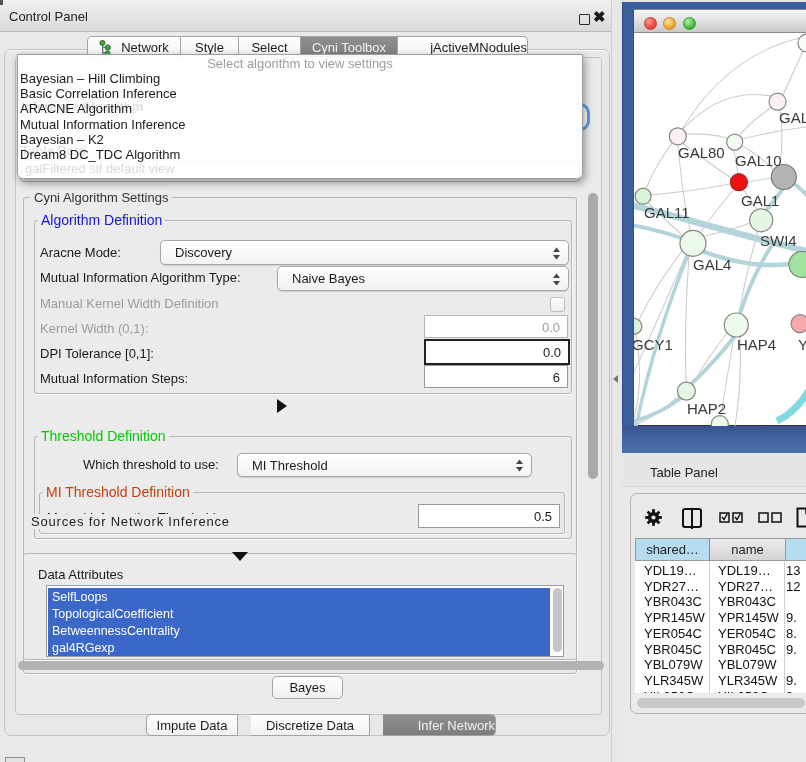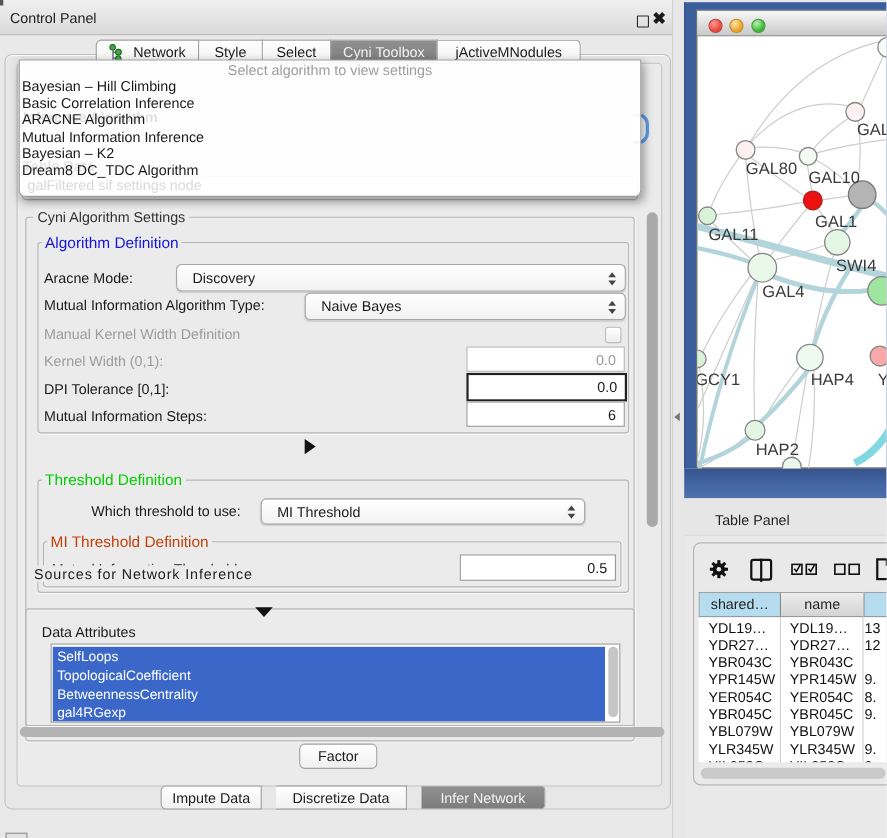--- a/index.html
+++ b/index.html
@@ -11,21 +11,21 @@
   .combo{position:absolute;background:linear-gradient(#ffffff,#f2f2f2);border:1px solid #a6a6a6;border-radius:5px;
          box-shadow:0 1px 1px rgba(0,0,0,.12);}
   .combo .ct{position:absolute;left:14px;top:0;bottom:0;display:flex;align-items:center;}
   .combo svg{position:absolute;right:7px;top:50%;margin-top:-6px;}
   .fld{position:absolute;background:#fff;border:1px solid #a9a9a9;text-align:right;}
   .fld span{position:absolute;right:7px;top:50%;transform:translateY(-50%);}
   .seg{position:absolute;display:flex;height:22px;line-height:22px;}
   .seg .s{background:linear-gradient(#ffffff,#f1f1f1);border-top:1px solid #a2a2a2;border-bottom:1px solid #a2a2a2;
           border-right:1px solid #a2a2a2;text-align:center;color:#1c1c1c;}
   .seg .s:first-child{border-left:1px solid #a2a2a2;border-radius:5px 0 0 5px;}
-  .seg .s:last-child{border-radius:0 5px 5px 0;}
+  .seg .s:last-child{border-radius:0 5px 5px 0;text-align:right;}
   .seg .sel{background:linear-gradient(#8f8f8f,#7d7d7d);color:#f3f3f3;}
 </style>
 </head>
 <body>
 <div id="root">
 
   <div class="abs" style="left:0;top:0;width:611px;height:31px;background:linear-gradient(#f0f0f0,#dadada);border-bottom:1px solid #b9b9b9;"></div>
   <div class="abs" style="left:0;top:0;width:3px;height:5px;background:#555;"></div>
   <div class="abs" style="left:9px;top:9px;font-size:13px;color:#222;">Control Panel</div>
 
@@ -51,21 +51,21 @@
     <div class="s sel" style="width:96px;">Cyni Toolbox</div>
     <div class="s" style="width:129px;">jActiveMNodules</div>
   </div>
 
   <div class="abs" style="left:575px;top:103px;width:15px;height:28px;border:3px solid #5b9ee8;border-left:none;border-radius:0 10px 10px 0;background:#fff;box-sizing:border-box;"></div>
   <div class="abs" style="left:20px;top:160px;width:558px;height:20px;border:1px solid #b5b5b5;border-radius:4px;background:#f6f6f6;"></div>
 
   <div class="abs" style="left:17px;top:54px;width:564px;height:123px;background:rgba(255,255,255,.93);border:1px solid #9e9e9e;border-radius:0 0 6px 6px;box-shadow:2px 4px 9px rgba(0,0,0,.38);font-size:13px;">
     <span style="position:absolute;left:3px;top:44px;color:rgba(40,40,40,.14);font-weight:bold;">Inference Algorithm</span>
     <span style="position:absolute;left:3px;top:88px;color:rgba(40,40,40,.12);font-weight:bold;">Table Data</span>
-    <span style="position:absolute;left:7px;top:106px;color:rgba(40,40,40,.18);">galFiltered sif settings node</span>
+    <span style="position:absolute;left:7px;top:106px;color:rgba(40,40,40,.18);">galFiltered sif default view</span>
     <div style="text-align:center;color:#9d9d9d;padding-top:2px;height:14px;line-height:14px;">Select algorithm to view settings</div>
     <div style="position:relative;padding-left:2px;line-height:15.2px;">
       Bayesian – Hill Climbing<br>
       Basic Correlation Inference<br>
       <span class="bold">ARACNE Algorithm</span><br>
       Mutual Information Inference<br>
       Bayesian – K2<br>
       Dream8 DC_TDC Algorithm
     </div>
   </div>
@@ -143,21 +143,21 @@
   <div class="abs bold" style="left:38px;top:567px;">Data Attributes</div>
 
   <div class="abs" style="left:46px;top:585px;width:516px;height:70px;background:#fff;border:1px solid #9a9a9a;overflow:hidden;">
     <div style="position:absolute;left:1px;top:2px;width:502px;height:68px;background:#3b68c8;"></div>
     <div style="position:absolute;left:5px;top:3px;color:#fff;font-size:12.5px;line-height:17px;">SelfLoops<br>TopologicalCoefficient<br>BetweennessCentrality<br>gal4RGexp</div>
     <div style="position:absolute;right:1px;top:2px;width:9px;height:64px;background:#c6c6c6;border-radius:5px;"></div>
   </div>
 
   <div class="abs" style="left:18px;top:661px;width:586px;height:9px;background:#b3b3b3;border-radius:5px;"></div>
 
-  <div class="abs" style="left:272px;top:676px;width:69px;height:21px;background:linear-gradient(#ffffff,#f0f0f0);border:1px solid #a5a5a5;border-radius:5px;text-align:center;line-height:21px;">Factor</div>
+  <div class="abs" style="left:272px;top:676px;width:69px;height:21px;background:linear-gradient(#ffffff,#f0f0f0);border:1px solid #a5a5a5;border-radius:5px;text-align:center;line-height:21px;">Bayes</div>
 
   <div class="seg" style="left:146px;top:714px;gap:13px;">
     <div class="s" style="width:90px;">Impute Data</div>
     <div class="s" style="width:118px;">Discretize Data</div>
     <div class="s sel" style="width:112px;">Infer Network</div>
   </div>
 
   <div class="abs" style="left:5px;top:757px;width:18px;height:10px;background:#e2e2e2;border:1px solid #8f8f8f;"></div>
 
   <div class="abs" style="left:611px;top:0;width:11px;height:762px;background:#e7e7e7;border-left:1px solid #d0d0d0;"></div>

